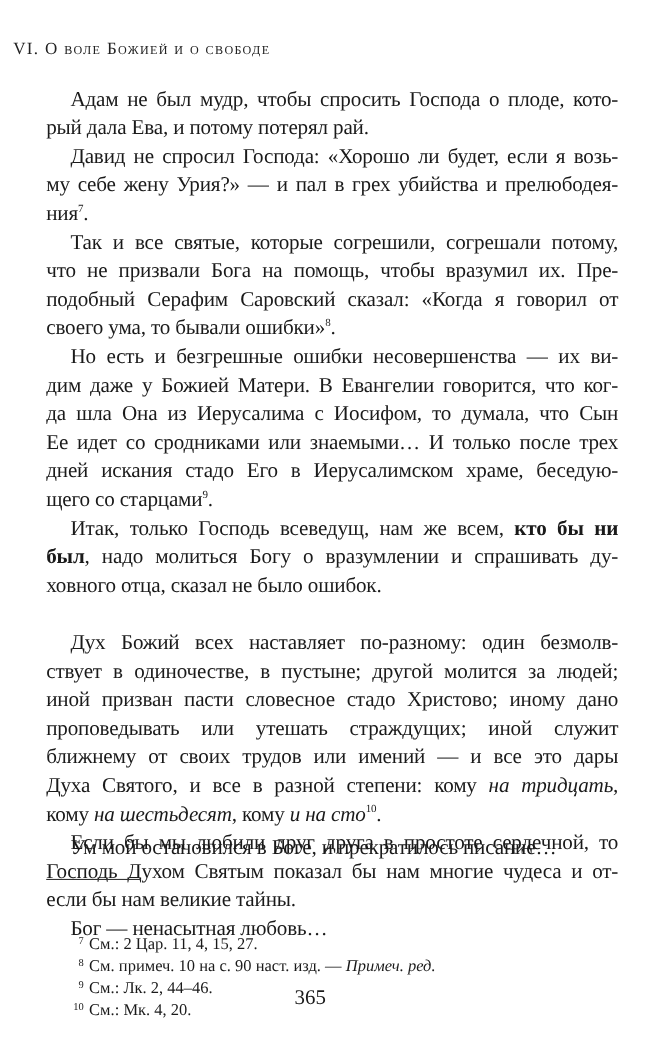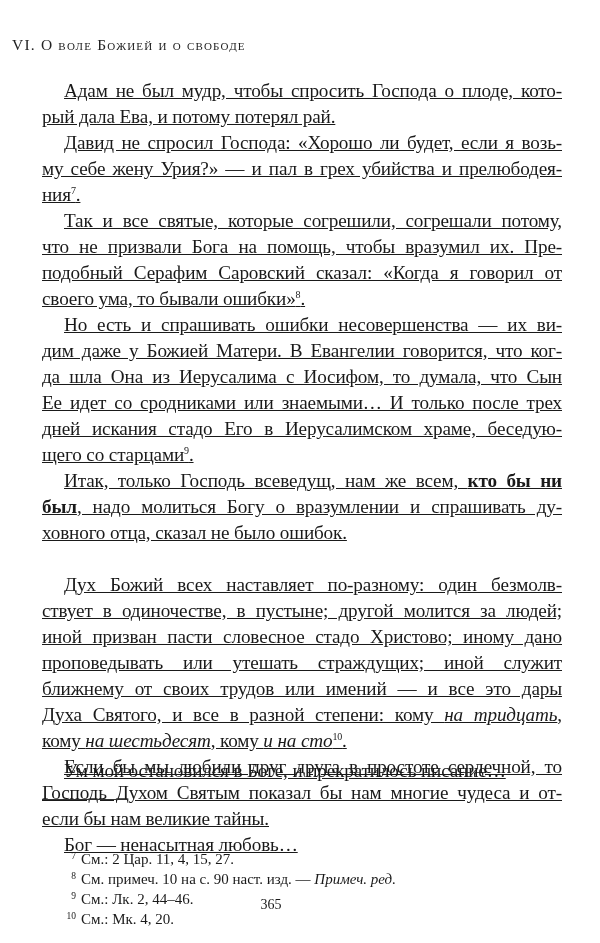--- a/index.html
+++ b/index.html
@@ -37,21 +37,20 @@
       position: absolute;
       left: 0;
       width: 520px;
       height: 26px;
       font-size: 19.2px;
       line-height: 26px;
       white-space: nowrap;
       text-align: justify;
       text-align-last: justify;
       letter-spacing: -0.15px;
-      text-decoration: underline;
     }
     .line.first { padding-left: 22px; width: 498px; }
     .line.last { text-align-last: left; }
     sup {
       font-size: 10px;
       line-height: 0;
       vertical-align: super;
     }
     .b { font-weight: bold; }
     .i { font-style: italic; }
@@ -82,24 +81,24 @@
       display: inline-block;
       width: 14px;
       font-size: 9.5px;
       vertical-align: 5px;
       text-align: right;
       margin-right: 5px;
     }
     .page-number {
       position: absolute;
       top: 897px;
-      left: 5px;
+      left: 16px;
       width: 532px;
       text-align: center;
-      font-size: 14px;
+      font-size: 19px;
     }
   </style>
 </head>
 <body>
 
 <div class="running-head">VI. О воле Божией и о свободе</div>
 
 <div class="body-text">
 
   <div class="line first" style="top:0px"><span>Адам не был мудр, чтобы спросить Господа о плоде, кото-</span></div>
@@ -107,21 +106,21 @@
 
   <div class="line first" style="top:52px"><span>Давид не спросил Господа: «Хорошо ли будет, если я возь-</span></div>
   <div class="line" style="top:78px"><span>му себе жену Урия?» — и пал в грех убийства и прелюбодея-</span></div>
   <div class="line last" style="top:104px"><span>ния</span><sup>7</sup><span>.</span></div>
 
   <div class="line first" style="top:130px"><span>Так и все святые, которые согрешили, согрешали потому,</span></div>
   <div class="line" style="top:156px"><span>что не призвали Бога на помощь, чтобы вразумил их. Пре-</span></div>
   <div class="line" style="top:182px"><span>подобный Серафим Саровский сказал: «Когда я говорил от</span></div>
   <div class="line last" style="top:208px"><span>своего ума, то бывали ошибки»</span><sup>8</sup><span>.</span></div>
 
-  <div class="line first" style="top:234px"><span>Но есть и спрашивать ошибки несовершенства — их ви-</span></div>
+  <div class="line first" style="top:234px"><span>Но есть и безгрешные ошибки несовершенства — их ви-</span></div>
   <div class="line" style="top:260px"><span>дим даже у Божией Матери. В Евангелии говорится, что ког-</span></div>
   <div class="line" style="top:286px"><span>да шла Она из Иерусалима с Иосифом, то думала, что Сын</span></div>
   <div class="line" style="top:312px"><span>Ее идет со сродниками или знаемыми… И только после трех</span></div>
   <div class="line" style="top:338px"><span>дней искания стадо Его в Иерусалимском храме, беседую-</span></div>
   <div class="line last" style="top:364px"><span>щего со старцами</span><sup>9</sup><span>.</span></div>
 
   <div class="line first" style="top:390px"><span>Итак, только Господь всеведущ, нам же всем, </span><span class="b">кто бы ни</span></div>
   <div class="line" style="top:416px"><span class="b">был</span><span>, надо молиться Богу о вразумлении и спрашивать ду-</span></div>
   <div class="line last" style="top:442px"><span>ховного отца, сказал не было ошибок.</span></div>
 

